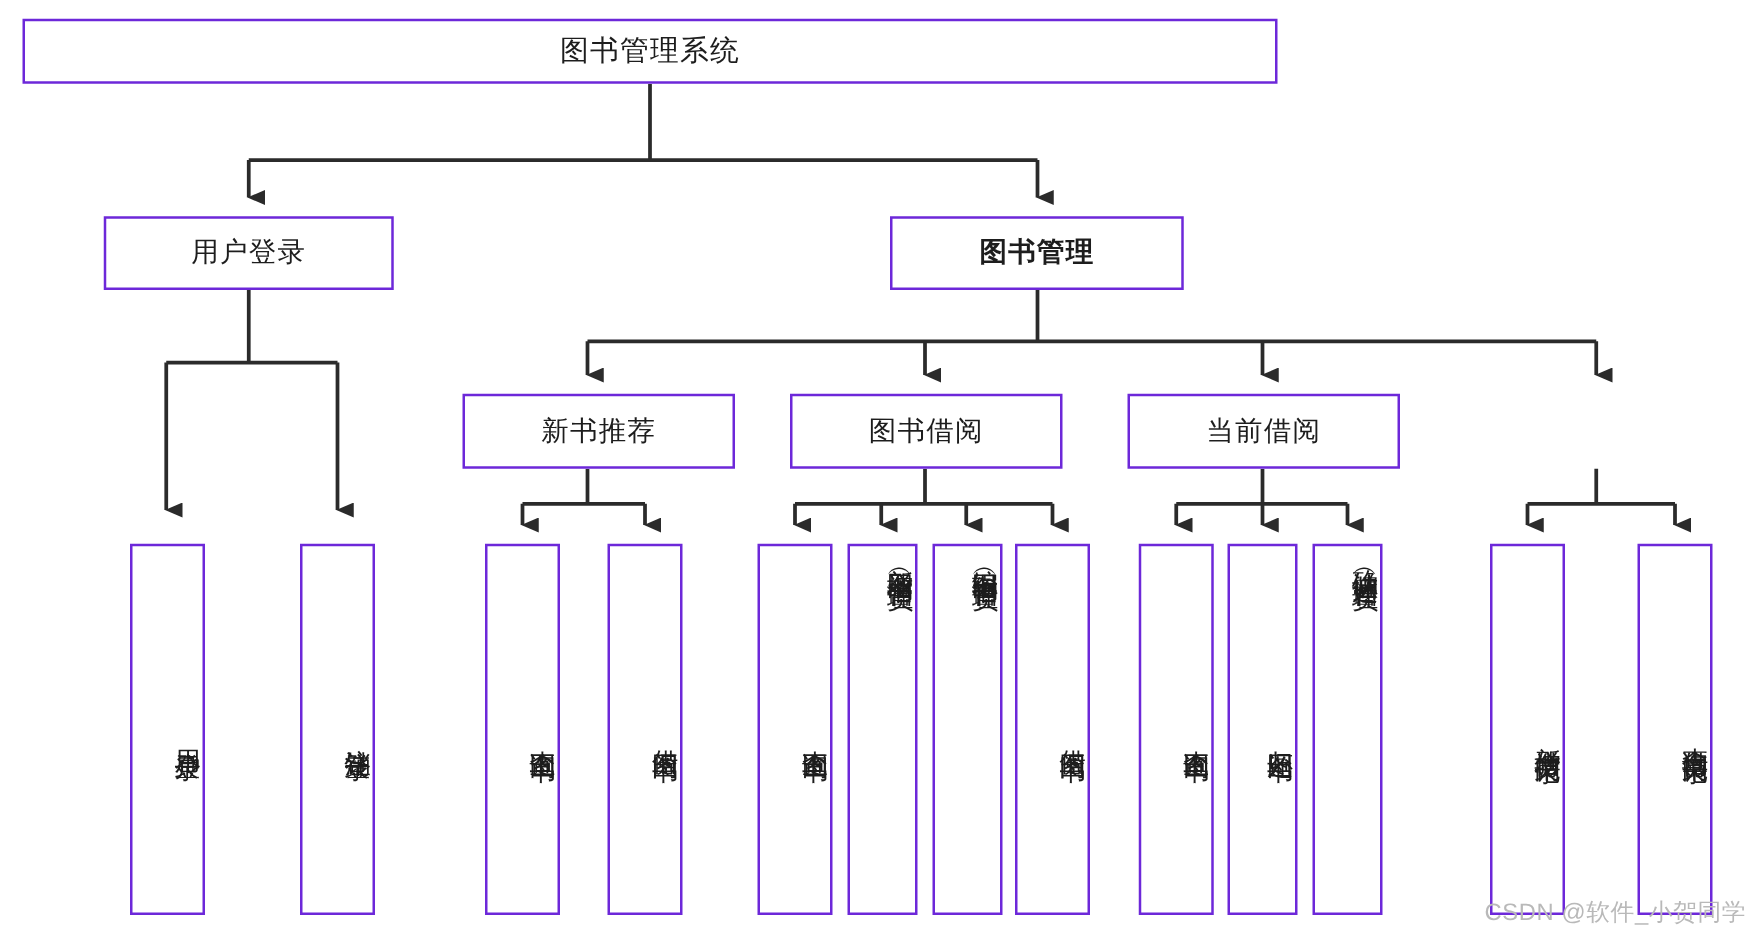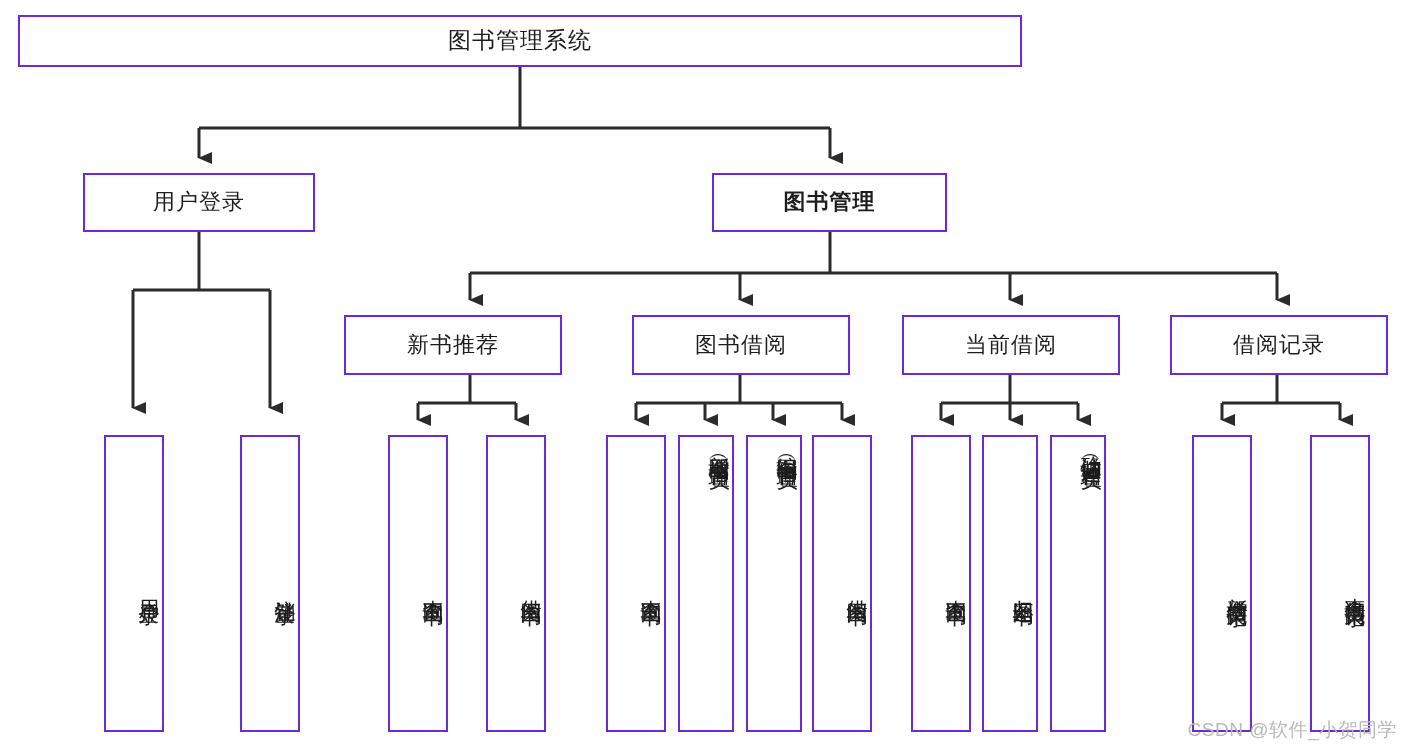--- a/index.html
+++ b/index.html
@@ -129,24 +129,23 @@
       <path d="M1222,403 L1222,420" marker-end="url(#arrow)"></path>
       <path d="M1340,403 L1340,420" marker-end="url(#arrow)"></path>
     </g>
   </svg>
 
   <div class="node horiz root" style="left:18px; top:15px; width:1004px; height:52px;">图书管理系统</div>
 
   <div class="node horiz" style="left:83px; top:173px; width:232px; height:59px;">用户登录</div>
   <div class="node horiz" style="left:712px; top:173px; width:235px; height:59px;font-weight:bold;">图书管理</div>
 
-  <div class="node horiz" style="left:344px; top:315px; width:218px; height:60px;">新书推荐</div>
+  <div class="node horiz" style="left:370px; top:315px; width:218px; height:60px;">新书推荐</div>
   <div class="node horiz" style="left:902px; top:315px; width:218px; height:60px;">当前借阅</div>
   <div class="node horiz" style="left:632px; top:315px; width:218px; height:60px;">图书借阅</div>
-  <div class="node horiz" style="left:1170px; top:315px; width:218px; height:60px;">借阅记录</div>
 
   <div class="node vert" style="left:104px; top:435px; width:60px; height:297px;">
     <span class="vtext">用户登录</span>
   </div>
   <div class="node vert" style="left:240px; top:435px; width:60px; height:297px;">
     <span class="vtext">注销登录</span>
   </div>
 
   <div class="node vert" style="left:388px; top:435px; width:60px; height:297px;">
     <span class="vtext">查询图书</span>

